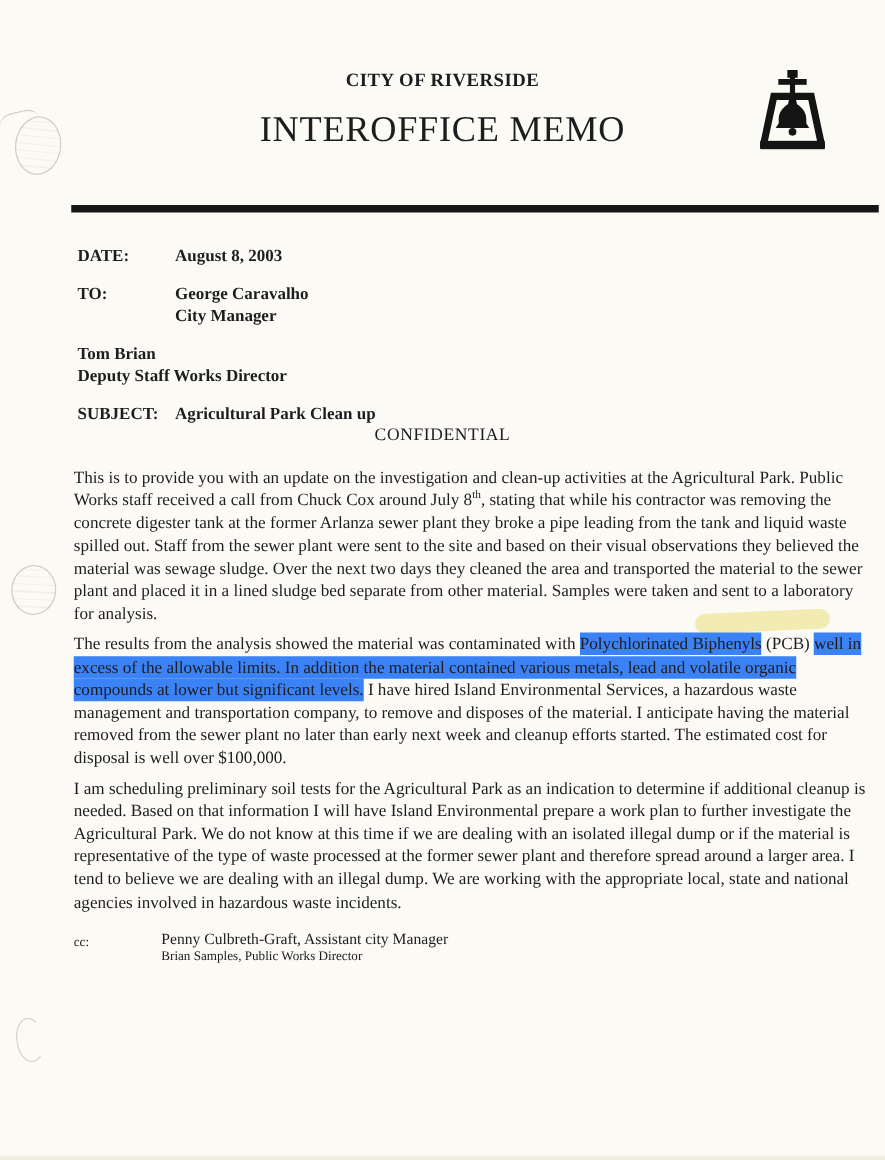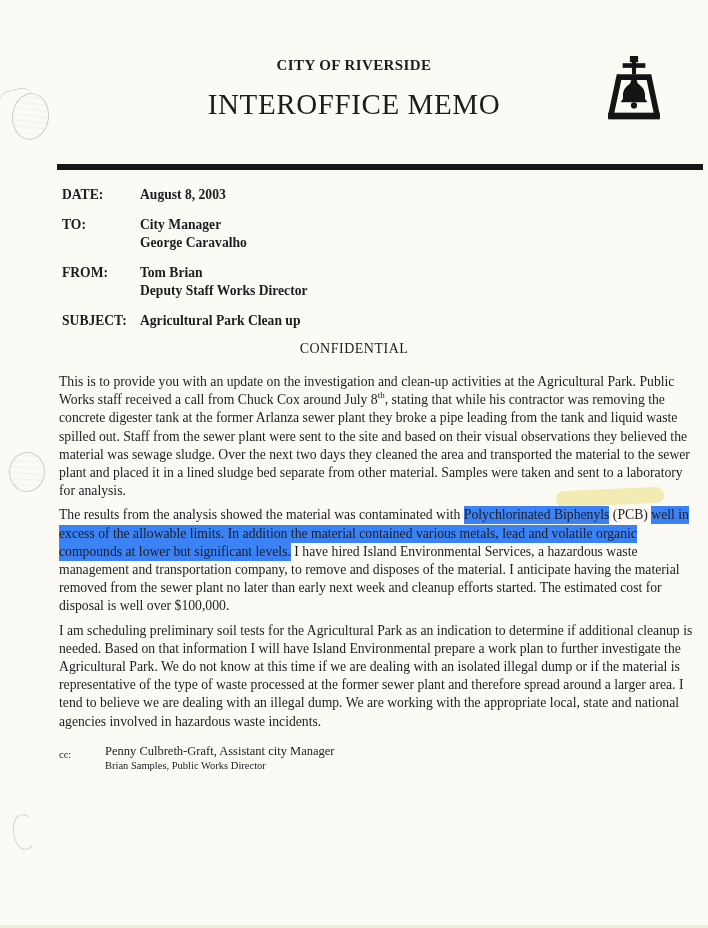--- a/index.html
+++ b/index.html
@@ -7,35 +7,35 @@
   .paper{position:relative;width:708px;height:928px;background:#fbfaf5;overflow:hidden;color:#1d1c1e;}
   .paper::after{content:"";position:absolute;left:0;bottom:0;width:100%;height:3px;background:#efecdc;}
 
   
   .org{position:absolute;top:57px;left:0;width:100%;text-align:center;font-weight:bold;font-size:15px;letter-spacing:.4px;}
   .memo-title{position:absolute;top:88px;left:0;width:100%;text-align:center;font-size:29px;letter-spacing:.6px;}
   .logo{position:absolute;left:608px;top:56px;width:52px;height:68px;}
   .rule{position:absolute;left:57px;top:164px;width:646px;height:6px;background:#161616;}
 
   
-  .fields{position:absolute;left:62px;top:186px;width:500px;}
+  .fields{position:absolute;left:62px;top:196px;width:500px;}
   .field-row{display:flex;margin-bottom:12px;font-weight:bold;font-size:13.6px;line-height:18px;}
   .field-label{width:78px;flex:0 0 78px;}
   .field-value{flex:1;}
 
   .confidential{position:absolute;top:341px;left:0;width:100%;text-align:center;font-weight:normal;font-size:14px;letter-spacing:.5px;}
 
   
   .bodywrap{position:absolute;left:59px;top:373px;width:643px;font-size:13.7px;line-height:18.2px;}
   .para{margin:0 0 6px 0;}
   .hl{background:#3b82f6;box-decoration-break:clone;-webkit-box-decoration-break:clone;padding:1px 0 2px 0;}
   sup{font-size:9px;line-height:0;}
 
   
-  .cc{display:flex;margin-top:12px;}
+  .cc{display:flex;margin-top:12px;gap:24px;}
   .cc-label{width:46px;flex:0 0 46px;font-size:10.5px;padding-top:3px;}
   .cc-name-0{font-size:12.5px;line-height:16px;}
   .cc-name-1{font-size:10.5px;line-height:14px;}
 
   
   .hl-blob{position:absolute;left:556px;top:489px;width:108px;height:16px;background:#f0e9a2;opacity:.8;border-radius:8px;transform:rotate(-2.5deg);}
 
   
   .punch{position:absolute;border:1.5px solid rgba(112,106,96,.30);border-radius:50%;
          background:repeating-linear-gradient(0deg,transparent 0 5px,rgba(120,114,102,.07) 5px 6px);}
@@ -76,26 +76,25 @@
   <div class="fields">
       <div class="field-row">
         <div class="field-label">DATE:</div>
         <div class="field-value">
           <div>August 8, 2003</div>
         </div>
       </div>
       <div class="field-row">
         <div class="field-label">TO:</div>
         <div class="field-value">
+          <div>George Caravalho</div>
           <div>City Manager</div>
-          <div>George Caravalho</div>
         </div>
       </div>
       <div class="field-row">
-        <div class="field-label">FROM:</div>
         <div class="field-value">
           <div>Tom Brian</div>
           <div>Deputy Staff Works Director</div>
         </div>
       </div>
       <div class="field-row">
         <div class="field-label">SUBJECT:</div>
         <div class="field-value">
           <div>Agricultural Park Clean up</div>
         </div>

